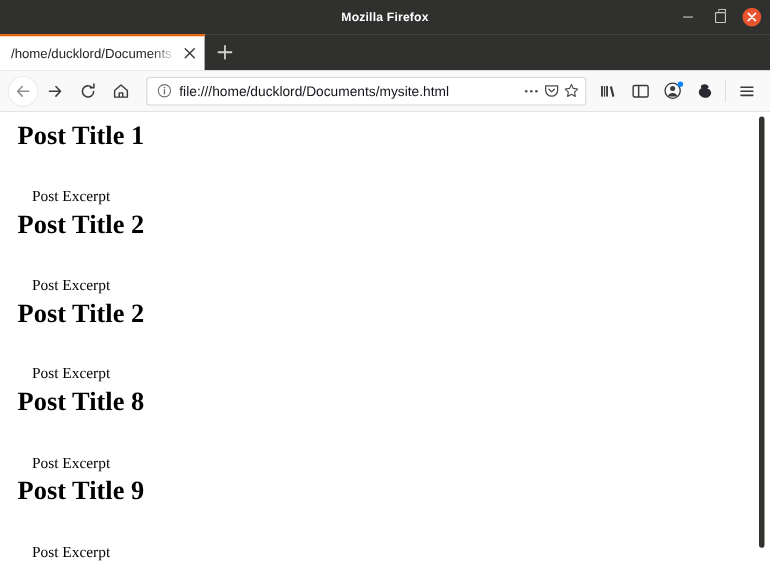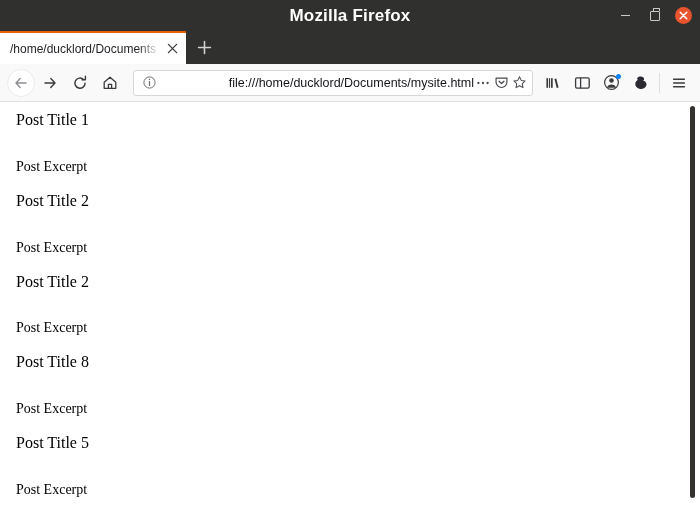--- a/index.html
+++ b/index.html
@@ -30,21 +30,21 @@
     height: 31px;
     background: #30302f;
     display: flex;
     align-items: center;
     justify-content: center;
     position: relative;
     flex: 0 0 auto;
   }
   .titlebar-title {
     color: #ffffff;
-    font-size: 17px;
+    font-size: 11px;
     font-weight: bold;
     letter-spacing: .2px;
     font-family: "Liberation Sans", sans-serif;
   }
   .window-controls {
     position: absolute;
     right: 8px;
     top: 0;
     height: 31px;
     display: flex;
@@ -184,21 +184,20 @@
     box-sizing: border-box;
   }
   .url-text {
     flex: 1 1 auto;
     font-size: 12.5px;
     color: #15141a;
     margin-left: 5px;
     white-space: nowrap;
     overflow: hidden;
     font-family: "Liberation Sans", sans-serif;
-    text-align: right;
   }
   .url-icon {
     width: 18px;
     height: 18px;
     display: flex;
     align-items: center;
     justify-content: center;
     flex: 0 0 auto;
   }
   .toolbar-right {
@@ -236,30 +235,30 @@
     background: #ffffff;
     position: relative;
     overflow: hidden;
   }
   .page {
     padding: 0 8px;
     font-family: "Liberation Serif", "DejaVu Serif", serif;
     color: #000000;
   }
   .post-title {
-    font-size: 16px;
-    font-weight: normal;
+    font-size: 24px;
+    font-weight: bold;
     margin: 0;
     padding: 0;
     line-height: 1;
     font-family: "Liberation Serif", "DejaVu Serif", serif;
   }
   .post-excerpt {
     font-size: 14px;
-    margin: 0;
+    margin: 13px;
     padding: 0;
     line-height: 1;
     font-family: "Liberation Serif", "DejaVu Serif", serif;
   }
   .post-block { position: relative; }
   .footer-line {
     font-size: 19px;
     font-weight: bold;
     line-height: 1;
     font-family: "Liberation Serif", "DejaVu Serif", serif;
@@ -436,21 +435,21 @@
         <h1 class="post-title row" style="top:172px;">Post Title 2</h1>
         <p class="post-excerpt row" style="top:219px;">Post Excerpt</p>
       </div>
 
       <div class="post-block">
         <h1 class="post-title row" style="top:252px;">Post Title 8</h1>
         <p class="post-excerpt row" style="top:300px;">Post Excerpt</p>
       </div>
 
       <div class="post-block">
-        <h1 class="post-title row" style="top:333px;">Post Title 5</h1>
+        <h1 class="post-title row" style="top:333px;">Post Title 9</h1>
         <p class="post-excerpt row" style="top:381px;">Post Excerpt</p>
       </div>
 
       <p class="footer-line row" style="top:411px;">Copyright 2020 MySite MIT</p>
     </div>
 
     <div class="scrollbar-track">
       <div class="scrollbar-thumb"></div>
     </div>
   </div>

